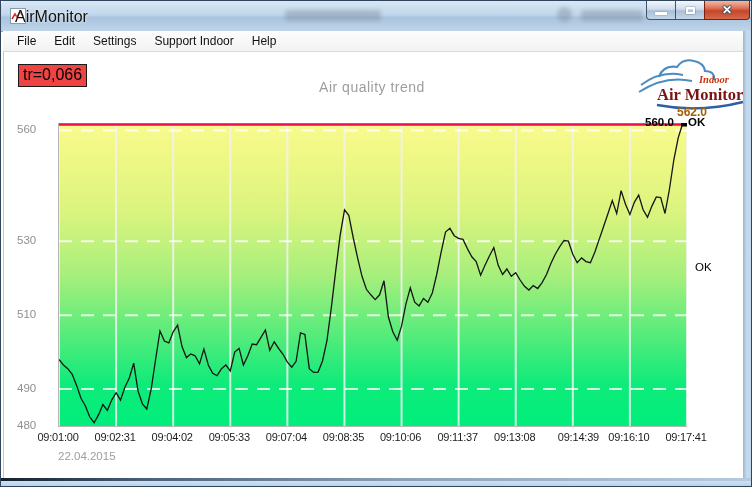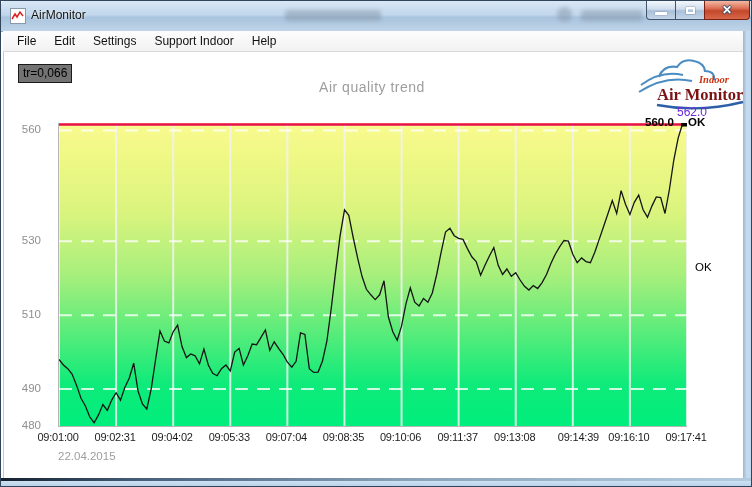--- a/index.html
+++ b/index.html
@@ -13,21 +13,21 @@
   .titlebar{
     position:absolute;left:0;top:0;width:752px;height:30px;
     background:linear-gradient(180deg,#d8e7f5 0%,#c2d7ec 45%,#a9c4de 55%,#bfd4e8 100%);
     border-bottom:1px solid #8ea8c0;border-radius:4px 4px 0 0;
   }
   .app-icon{
     position:absolute;left:9px;top:7px;width:16px;height:16px;
     background:#ffffff;border:1px solid #8899aa;box-sizing:border-box;
   }
   .app-title{
-    position:absolute;left:30px;top:7px;font-size:12px;color:#111;
+    position:absolute;left:14px;top:7px;font-size:16px;color:#111;
     text-shadow:0 0 3px rgba(255,255,255,.9);
   }
   .bg-blob{position:absolute;background:#7e8f9f;opacity:.45;filter:blur(2px);border-radius:3px;}
   .blob-text-1{left:284px;top:9px;width:96px;height:11px;}
   .blob-circle{left:556px;top:6px;width:15px;height:15px;border-radius:50%;}
   .blob-text-2{left:580px;top:9px;width:62px;height:11px;}
   .winbtns{position:absolute;left:645px;top:0;height:19px;display:flex;}
   .winbtn{
     height:19px;border:1px solid #41536a;border-top:none;box-sizing:border-box;
     background:linear-gradient(180deg,#f2f7fc 0%,#cfdded 45%,#a9c0d8 55%,#c4d6e8 100%);
@@ -64,49 +64,49 @@
     position:absolute;left:0;top:480px;width:752px;height:7px;
     background:linear-gradient(180deg,#cde1f2,#b3cde5);
   }
   .client{
     position:absolute;left:2px;top:51px;width:740px;height:426px;background:#fff;
     border-left:1px solid #c7c7c7;box-sizing:border-box;
   }
   
   .tr-badge{
     position:absolute;left:17px;top:63px;
-    background:#737373;border:1px solid #1a1a1a;
-    font-size:12px;color:#000;padding:1px 4px 2px 4px;
+    background:#ef4444;border:1px solid #1a1a1a;
+    font-size:16px;color:#000;padding:1px 4px 2px 4px;
   }
   .logo{position:absolute;left:636px;top:56px;width:112px;height:56px;}
   .chart-title{
     position:absolute;left:57px;top:78px;width:628px;text-align:center;
     font-size:14px;color:#9d9d9d;letter-spacing:.5px;
   }
   
   .plot{
     position:absolute;left:57px;top:122px;width:628px;height:303px;
     background:linear-gradient(180deg,#f9fa8f 0%,#eef884 12%,#d9f47e 30%,#a8ef7c 50%,#55ec7b 70%,#0feb7a 86%,#00ee7c 100%);
     border-left:1px solid #b6b6b6;border-bottom:1px solid #b6b6b6;box-sizing:content-box;
   }
   .plot svg{position:absolute;left:0;top:0;}
   .ytick{
-    position:absolute;width:34px;left:6px;text-align:right;
+    position:absolute;width:34px;left:16px;text-align:left;
     font-size:11.5px;color:#8f8f8f;
   }
   .xtick{
     position:absolute;width:62px;top:430px;text-align:center;
     font-size:11px;color:#1c1c1c;letter-spacing:-0.2px;
   }
   .date-label{
     position:absolute;left:57px;top:449px;width:628px;text-align:left;
     font-size:11.5px;color:#9d9d9d;
   }
   .threshold-label{
-    position:absolute;left:676px;top:104px;font-size:12px;color:#6d28d9;font-weight:normal;
+    position:absolute;left:676px;top:104px;font-size:12px;color:#a16207;font-weight:bold;
   }
   .endlabel{position:absolute;top:115px;font-size:11.5px;color:#000;font-weight:bold;}
   .endlabel.a{left:644px;}
   .endlabel.b{left:687px;}
   .status-ok{position:absolute;left:694px;top:260px;font-size:11.5px;color:#000;}
 </style>
 </head>
 <body>
 
 <div class="titlebar">

